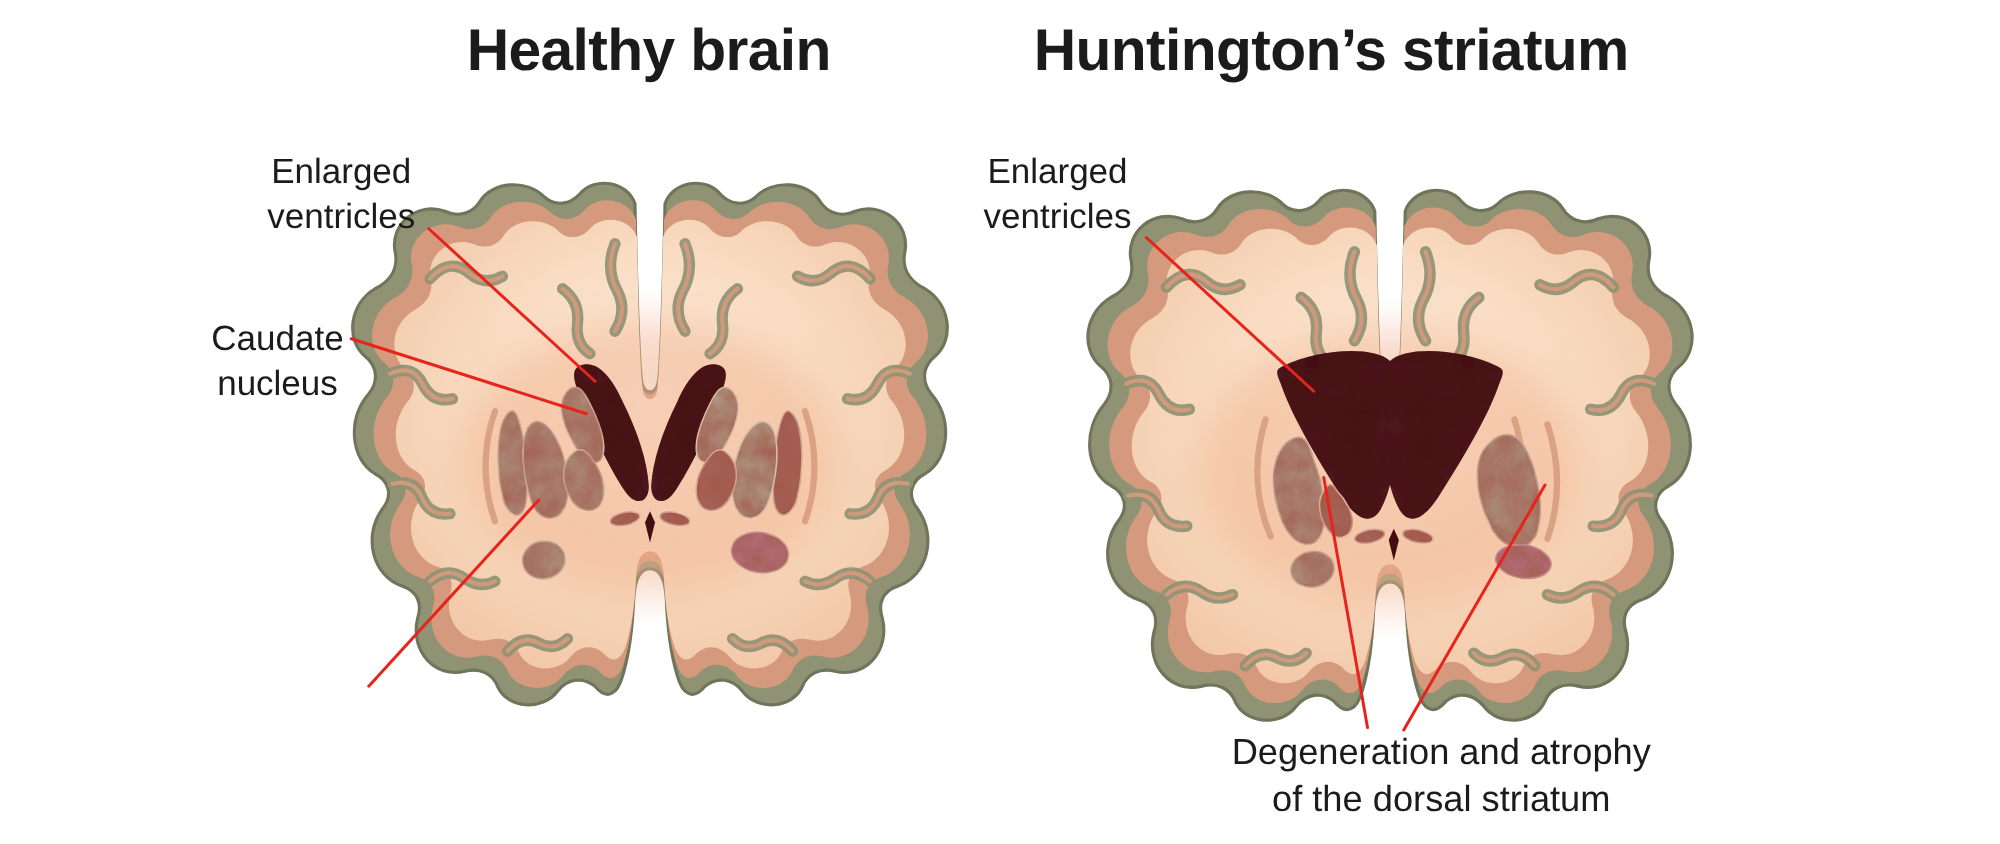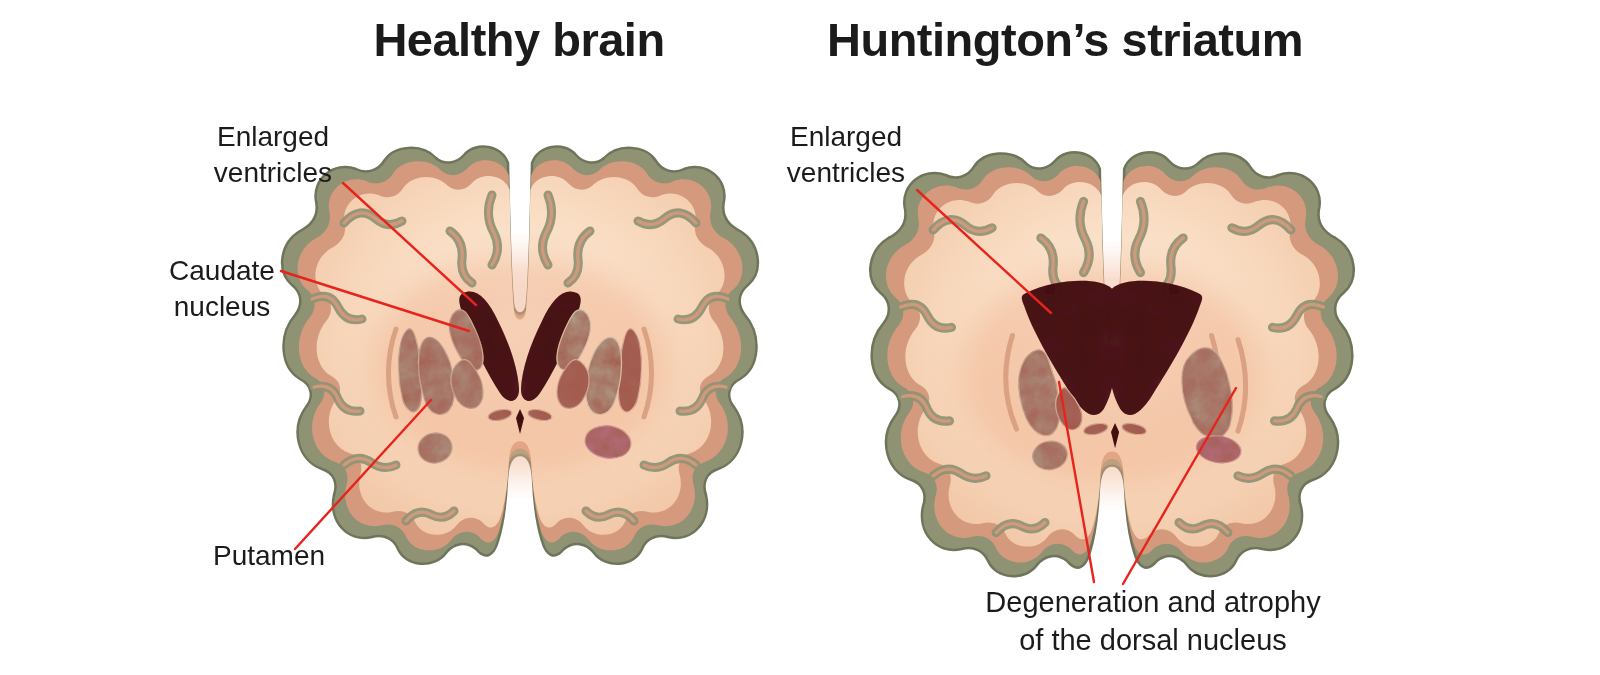--- a/index.html
+++ b/index.html
@@ -232,25 +232,24 @@
       <ellipse id="dMidR" class="striatum" cx="272" cy="288" rx="12" ry="5" transform="rotate(12 272 288)"></ellipse>
       <use href="#dMidR" filter="url(#mDark)"></use>
       <path class="ventricle" d="M 253 282 l 4 9 l -4 16 l -4 -16 z"></path>
     </g>
   </svg>
 
   <div class="anno lateral">Enlarged
 ventricles</div>
   <div class="anno caudate">Caudate
 nucleus</div>
-  <div class="anno putamen">Putamen</div>
   <div class="anno enlarged">Enlarged
 ventricles</div>
   <div class="anno degeneration">Degeneration and atrophy
-of the dorsal nucleus</div>
+of the dorsal striatum</div>
 
   <svg class="leader-overlay" viewBox="0 0 1600 675">
     <line class="leader" x1="343" y1="183" x2="476" y2="305"></line>
     <line class="leader" x1="281" y1="271" x2="469" y2="331"></line>
     <line class="leader" x1="295" y1="549" x2="431" y2="400"></line>
     <line class="leader" x1="917" y1="190" x2="1051" y2="313"></line>
     <line class="leader" x1="1094" y1="582" x2="1059" y2="382"></line>
     <line class="leader" x1="1123" y1="584" x2="1236" y2="388"></line>
   </svg>
 

